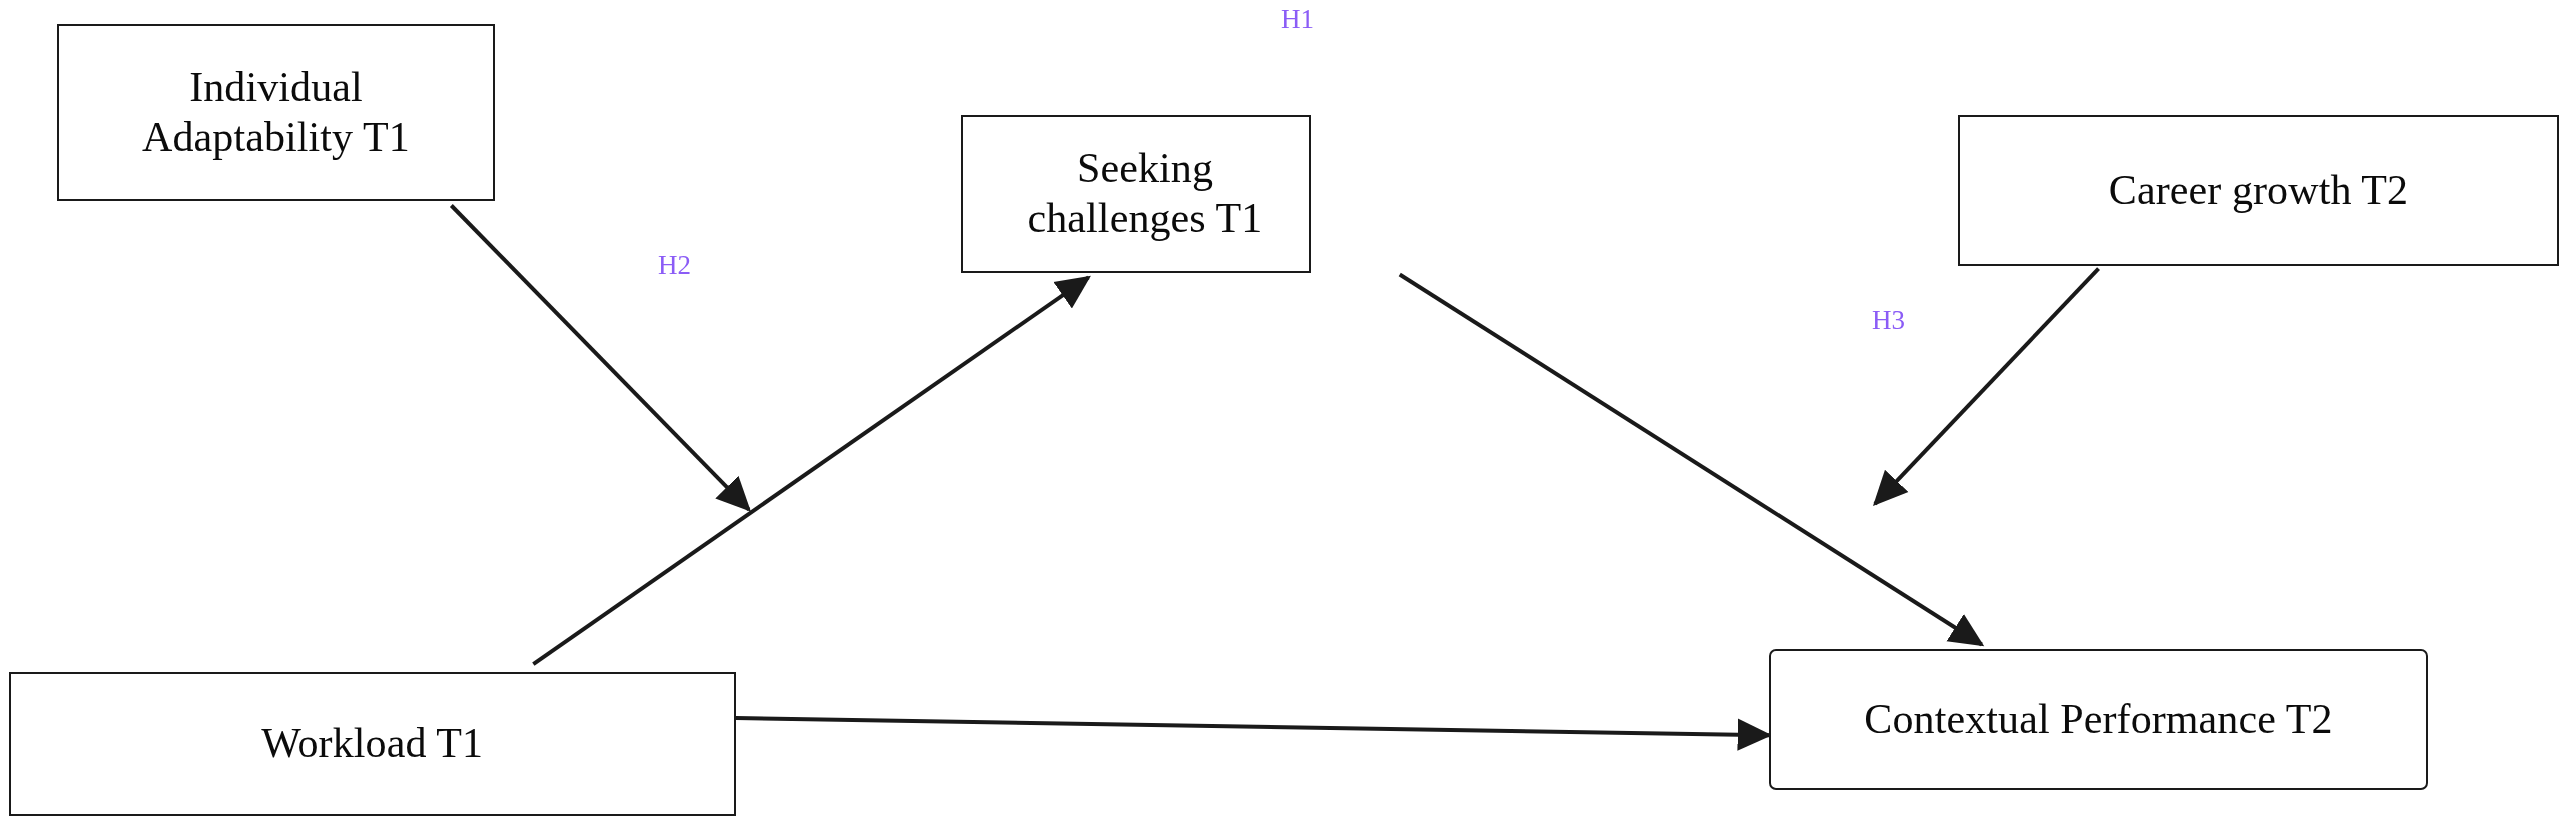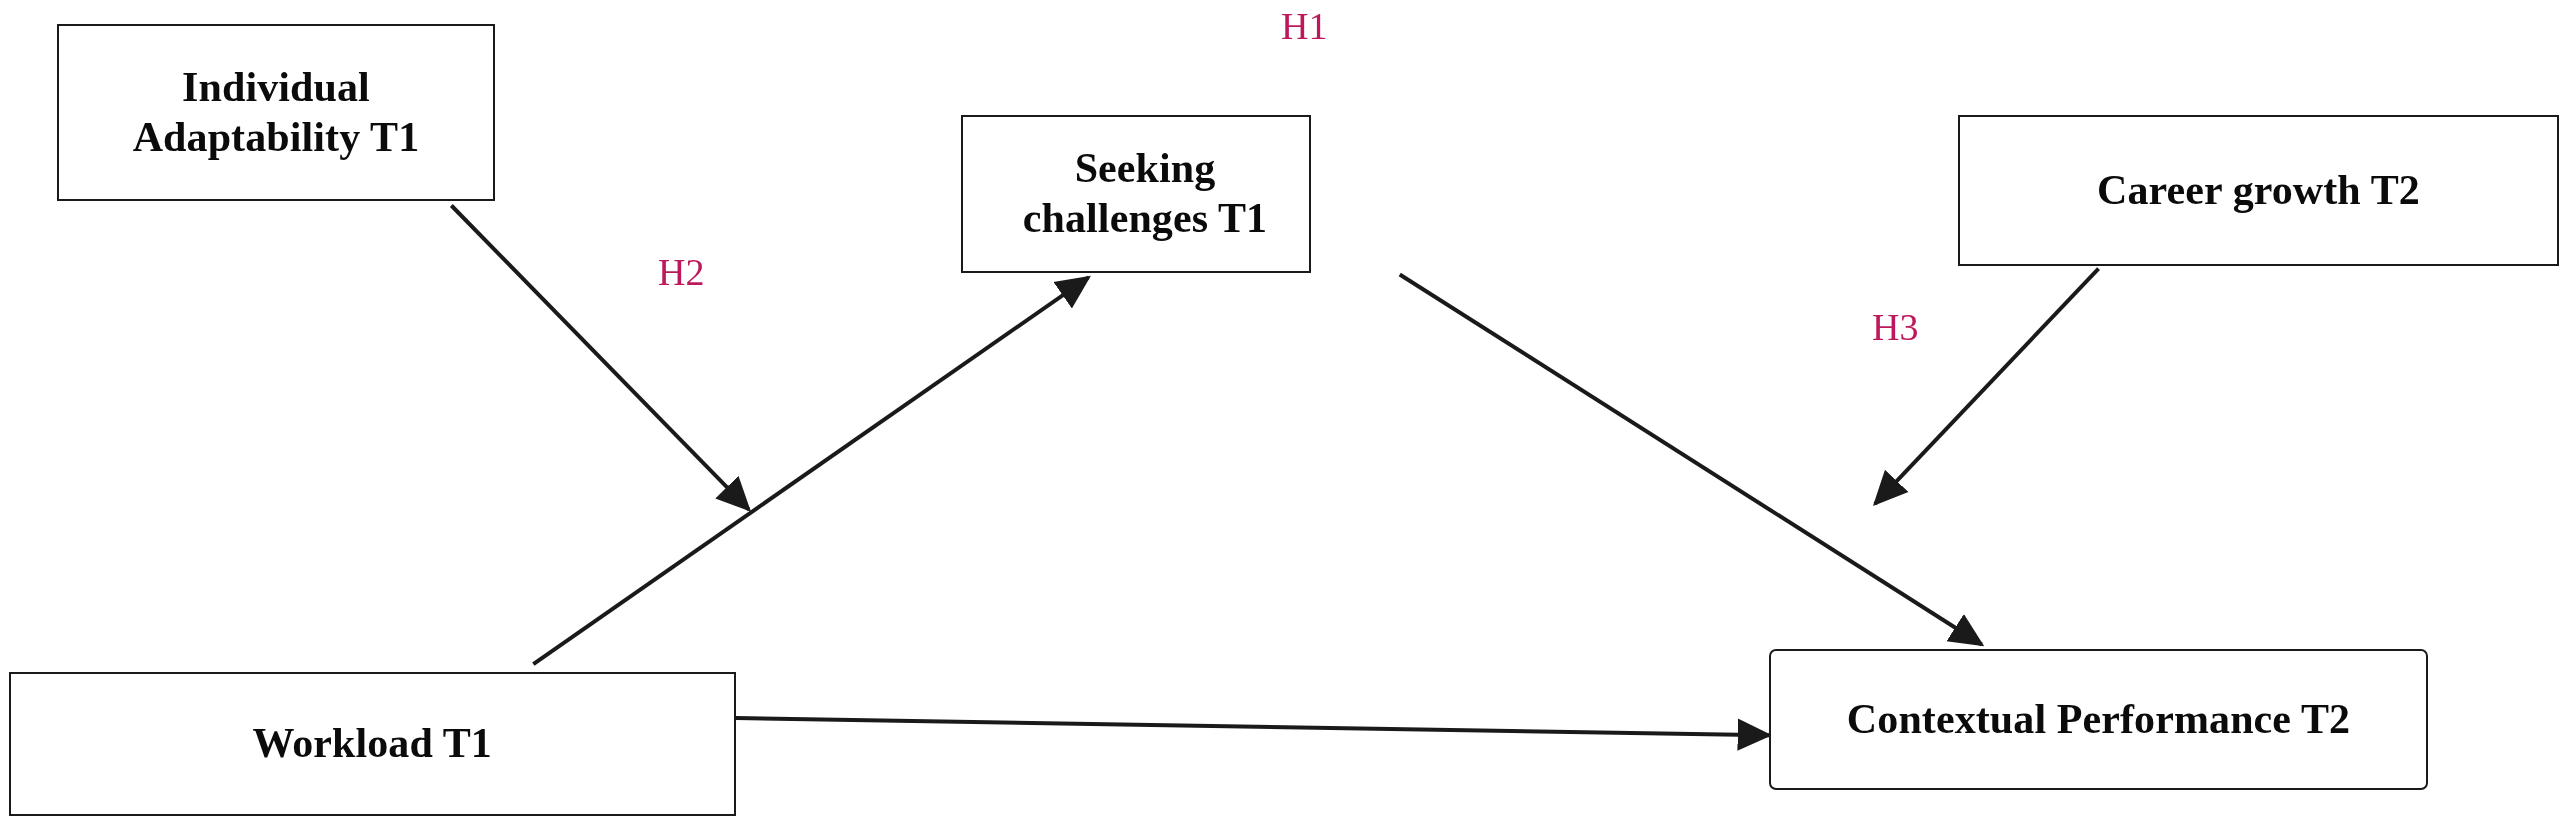--- a/index.html
+++ b/index.html
@@ -32,30 +32,30 @@
     align-items: center;
     justify-content: center;
     text-align: center;
     z-index: 5;
   }
   .node-label {
     font-family: "Liberation Serif", "DejaVu Serif", serif;
     font-size: 42px;
     line-height: 1.18;
     color: #0b0b0b;
-    font-weight: 700;
+    font-weight: 400;
     letter-spacing: 0.1px;
     padding: 0 7.3px;
     white-space: pre-line;
   }
   .hyp-label {
     position: absolute;
     font-family: "Liberation Serif", "DejaVu Serif", serif;
-    font-size: 38px;
-    color: #be185d;
+    font-size: 27px;
+    color: #8b5cf6;
     z-index: 6;
     white-space: nowrap;
   }
 </style>
 </head>
 <body>
 
 <div id="canvas">
 
   <svg id="diagram-svg" viewBox="0 0 3550 1142" xmlns="http://www.w3.org/2000/svg">

